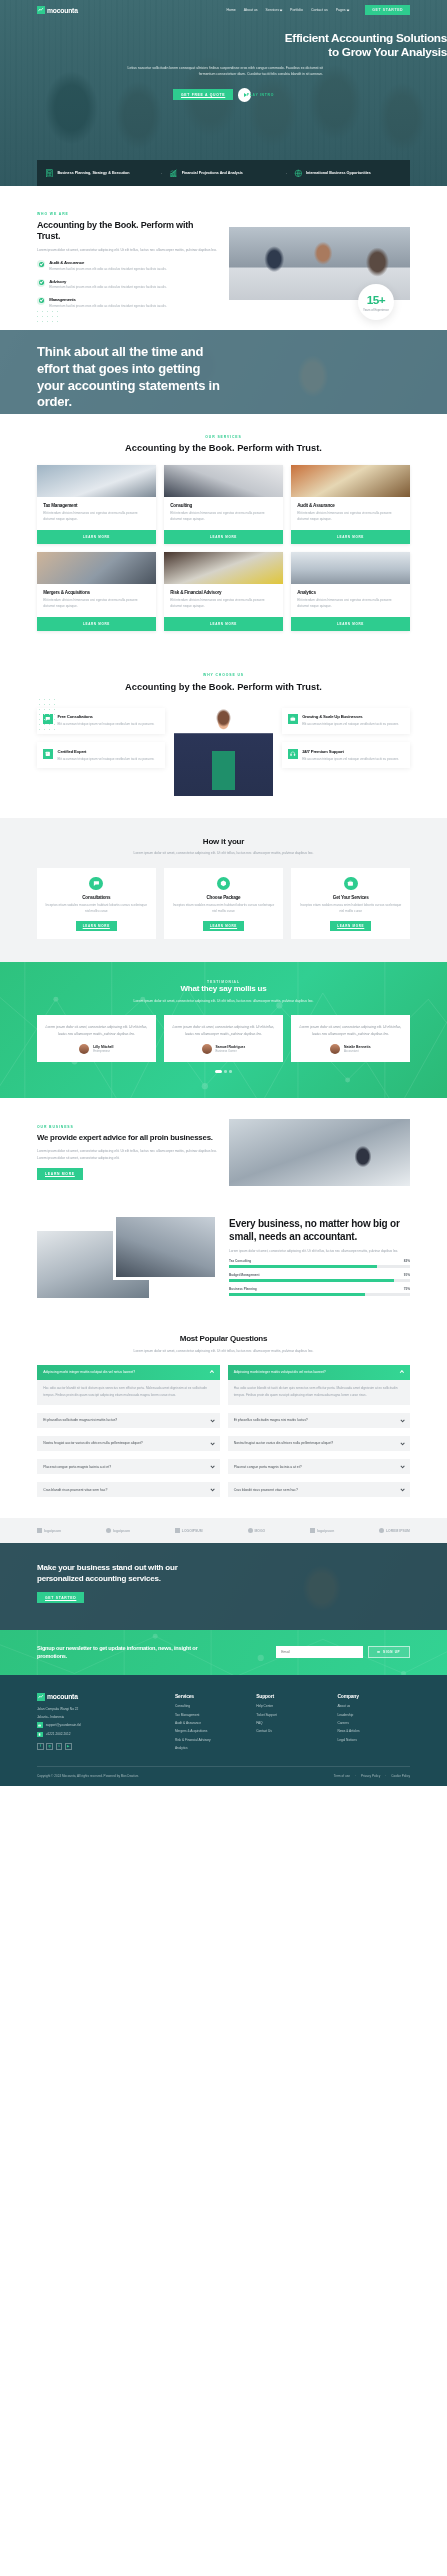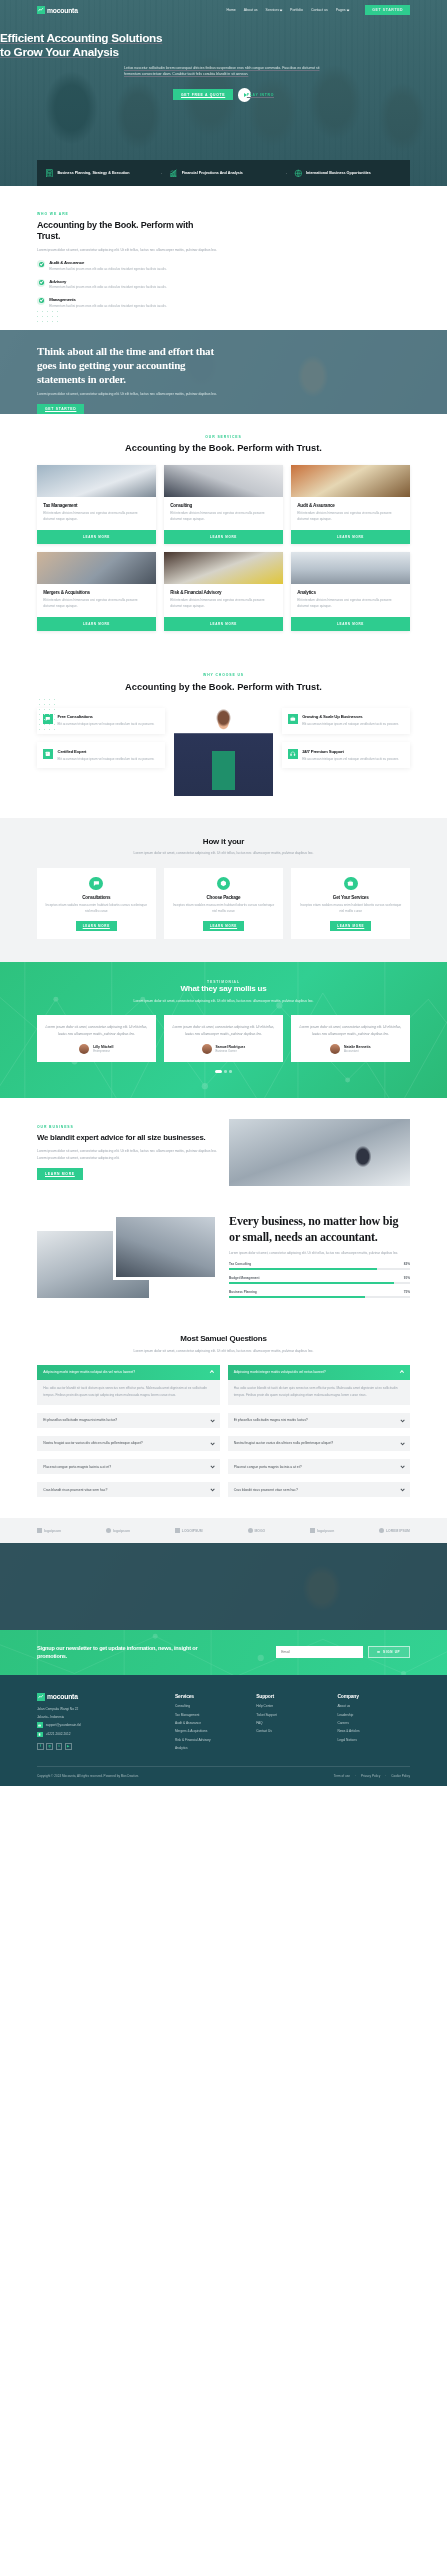--- a/index.html
+++ b/index.html
@@ -27,21 +27,21 @@
   .hero-tint{position:absolute;inset:0;background:linear-gradient(180deg,rgba(36,87,94,.86),rgba(30,74,82,.9));}
   .nav{position:relative;z-index:5;display:flex;align-items:center;height:20.5px;width:373px;margin:0 auto;}
   .logo{display:flex;align-items:center;gap:1.9px;}
   .logo-mark{width:8px;height:8px;background:#2ecc8f;display:flex;align-items:center;justify-content:center;}
   .logo-mark svg{width:5.6px;height:5.6px;}
   .logo-text{color:#fff;font-size:6.8px;font-weight:700;letter-spacing:-0.2px;}
   .nav-links{display:flex;align-items:center;gap:8px;margin-left:auto;}
   .nav-links a{color:#e7eeee;font-size:3.5px;text-decoration:none;display:flex;align-items:center;gap:1.2px;}
   .caret{display:inline-block;border-left:1.2px solid currentColor;border-bottom:1.2px solid currentColor;width:1.9px;height:1.9px;transform:rotate(-45deg);margin-bottom:0.9px;}
   .nav-cta{background:#2ecc8f;color:#fff;font-size:2.9px;letter-spacing:0.6px;font-weight:700;padding:3.1px 6.8px;margin-left:8.7px;text-decoration:none;}
-  .hero-inner{position:relative;z-index:4;text-align:left;padding-top:10.6px;text-decoration:underline;}
+  .hero-inner{position:relative;z-index:4;text-align:right;padding-top:10.6px;}
   .hero-inner h1{color:#fff;font-size:11.8px;line-height:1.2;letter-spacing:-0.3px;}
   .hero-sub{color:#dbe7e6;font-size:3.5px;line-height:1.85;width:199px;margin:5.6px auto 0;}
   .hero-actions{display:flex;align-items:center;justify-content:center;gap:4.3px;margin-top:10px;}
   .play{width:13.7px;height:13.7px;border-radius:50%;background:#fff;display:flex;align-items:center;justify-content:center;border:1.2px solid rgba(255,255,255,.5);}
   .play i{width:0;height:0;border-left:3.7px solid #2ecc8f;border-top:2.5px solid transparent;border-bottom:2.5px solid transparent;margin-left:1.2px;}
   .play-label{color:#2ecc8f;font-size:3.4px;letter-spacing:0.7px;font-weight:700;margin-left:-8.7px;}
   .featbar{position:absolute;left:37px;right:37px;bottom:0;height:26px;background:rgba(24,45,50,.93);display:flex;align-items:center;z-index:6;}
   .featitem{flex:1;display:flex;align-items:center;gap:3.7px;padding:0 8px;position:relative;}
   .featitem+.featitem:before{content:"";position:absolute;left:0;top:4.3px;bottom:4.3px;width:0.6px;background:rgba(255,255,255,.18);}
   .featitem svg{width:8.7px;height:8.7px;flex:none;}
@@ -73,21 +73,21 @@
     background-image:radial-gradient(#bfe8d6 0.6px, transparent 0.7px);background-size:5px 5px;}
 
   
   .cta-strip{position:relative;height:84px;overflow:hidden;}
   .cta-bg{position:absolute;inset:0;background:
       radial-gradient(ellipse 25px 34px at 70% 55%,#cfae96 0 40%,transparent 62%),
       radial-gradient(ellipse 28.6px 37px at 45% 42%,#8d98a5 0 40%,transparent 62%),
       linear-gradient(120deg,#9fb0bb,#7f919f);}
   .cta-tint{position:absolute;inset:0;background:rgba(74,113,124,.82);}
   .cta-in{position:relative;z-index:3;width:373px;margin:0 auto;padding-top:13.7px;}
-  .cta-in h2{color:#fff;font-size:11px;line-height:1.3;width:186px;font-family:Liberation Serif, serif;}
+  .cta-in h2{color:#fff;font-size:13px;line-height:1.3;width:186px;}
   .cta-in p{color:#dbe8e8;font-size:3.4px;line-height:1.9;width:180px;margin-top:4.3px;}
   .cta-in .btn{margin-top:6.2px;}
 
   
   .center-head{text-align:center;padding:21px 0 10px;}
   .center-head .sec-title{margin-top:4.3px;width:199px;margin-left:auto;margin-right:auto;}
   .cards{display:grid;grid-template-columns:repeat(3,1fr);gap:8px;padding-bottom:21px;}
   .card{background:#fff;box-shadow:0 0.6px 3.1px rgba(0,0,0,.09);display:flex;flex-direction:column;}
   .card-img{height:32px;}
   .card-b{padding:6.2px 6.2px 7.5px;flex:1;}
@@ -157,21 +157,21 @@
     background:
       radial-gradient(ellipse 13.7px 17.4px at 74% 56%,#2f3442 0 42%,transparent 62%),
       linear-gradient(160deg,#cfd7dd,#9aa6b1 48%,#e9edf0);}
 
   
   .stats{display:flex;gap:11.2px;padding:7.5px 0 21px;align-items:center;}
   .stats-l{width:calc(50% - 5.6px);position:relative;height:84px;}
   .st-img-a{position:absolute;left:0;bottom:0;width:62%;height:80%;background:linear-gradient(160deg,#e3e7ea,#aeb8c1 50%,#6f7d89);}
   .st-img-b{position:absolute;right:0;top:0;width:58%;height:78%;border:3.1px solid #fff;background:linear-gradient(200deg,#c8d0d8,#8e9aa6 55%,#444e5a);}
   .stats-r{width:calc(50% - 5.6px);}
-  .stats-r h2{font-size:12px;line-height:1.32;font-family:Liberation Serif, serif;}
+  .stats-r h2{font-size:10px;line-height:1.32;}
   .stats-r p{font-size:3.2px;line-height:1.9;margin-top:4.3px;color:#9aa2ab;}
   .bar-row{margin-top:5.6px;}
   .bar-lab{display:flex;justify-content:space-between;font-size:3.1px;color:#5d646b;font-weight:700;margin-bottom:1.9px;}
   .bar{height:2.5px;background:#e9ebed;}
   .bar i{display:block;height:2.5px;background:#2ecc8f;}
 
   
   .faq{padding:15px 0 21px;}
   .faq h2{text-align:center;font-size:8px;}
   .faq .sub{text-align:center;font-size:3.4px;line-height:1.9;color:#9aa2ab;width:205px;margin:4.3px auto 0;}
@@ -344,20 +344,27 @@
         <span class="tick">
             <b></b>
           </span>
         <div>
             <h4>Managements</h4>
         <p>Elementum facilisi ipsum eros elit odio ac ridiculus tincidunt egestas facilisis iaculis.</p>
           </div>
       </div>
     </div>
     <div class="dots"></div>
+  </div>
+  <div class="about-r">
+    <div class="about-img"></div>
+    <div class="badge">
+      <span class="n">15+</span>
+      <span class="l">Years of Experience</span>
+    </div>
   </div>
 </section>
 
 <section class="cta-strip">
   <div class="cta-bg"></div>
   <div class="cta-tint"></div>
   <div class="cta-in">
     <h2>Think about all the time and effort that goes into getting your accounting statements in order.</h2>
     <p>Lorem ipsum dolor sit amet, consectetur adipiscing elit. Ut elit tellus, luctus nec ullamcorper mattis, pulvinar dapibus leo.</p>
     <a class="btn" href="#">GET STARTED</a>
@@ -581,21 +588,21 @@
         <i class="on"></i>
         <i></i>
         <i></i>
       </div>
   </div>
 </section>
 
 <section class="wrap expert">
   <div class="expert-l">
     <div class="eyebrow">OUR BUSINESS</div>
-    <h2>We blandit expert advice for all size businesses.</h2>
+    <h2>We provide expert advice for all proin businesses.</h2>
     <p>Lorem ipsum dolor sit amet, consectetur adipiscing elit. Ut elit tellus, luctus nec ullamcorper mattis, pulvinar dapibus leo. Lorem ipsum dolor sit amet, consectetur adipiscing elit.</p>
     <a class="btn" href="#">LEARN MORE</a>
   </div>
   <div class="expert-r"></div>
 </section>
 
 <section class="wrap stats">
   <div class="stats-l">
     <div class="st-img-a"></div>
     <div class="st-img-b"></div>
@@ -627,21 +634,21 @@
           <span>75%</span>
         </div>
       <div class="bar">
           <i style="width:75%"></i>
         </div>
     </div>
   </div>
 </section>
 
 <section class="wrap faq">
-  <h2>Most Samuel Questions</h2>
+  <h2>Most Popular Questions</h2>
   <p class="sub">Lorem ipsum dolor sit amet, consectetur adipiscing elit. Ut elit tellus, luctus nec ullamcorper mattis, pulvinar dapibus leo.</p>
   <div class="faq-grid">
     <div class="faq-item">
       <div class="faq-q">
           <span>Adipiscing morbi integer mattis volutpat dis vel netus laoreet?</span>
           <i class="chev"></i>
         </div>
       <div class="faq-a">Hac odio auctor blandit sit taciti dictum quis senectus sem efficitur porta. Malesuada amet dignissim at ex sollicitudin tempus. Finibus proin dis quam suscipit adipiscing etiam malesuada magna lorem curae risus.</div>
     </div>
     <div class="faq-item">
@@ -727,20 +734,24 @@
     <div class="lg">
         <span class="ci"></span>
         <span>LOREM IPSUM</span>
       </div>
   </div>
 </section>
 
 <section class="bcta">
   <div class="bcta-bg"></div>
   <div class="bcta-tint"></div>
+  <div class="bcta-in">
+    <h2>Make your business stand out with our personalized accounting services.</h2>
+    <a class="btn" href="#">GET STARTED</a>
+  </div>
 </section>
 
 <section class="news">
   <svg class="testi-net" viewBox="0 0 720 90" preserveAspectRatio="none">
     <g stroke="#fff" stroke-width="1" fill="none" opacity=".45">
       <path d="M-10 20 L120 70 L250 10 L380 75 L520 15 L650 70 L740 25"></path>
       <path d="M60 -5 L60 95 M200 -5 L200 95 M340 -5 L340 95 M480 -5 L480 95 M620 -5 L620 95"></path>
     </g>
     <g fill="#fff" opacity=".5">
         <circle cx="250" cy="10" r="4"></circle>

